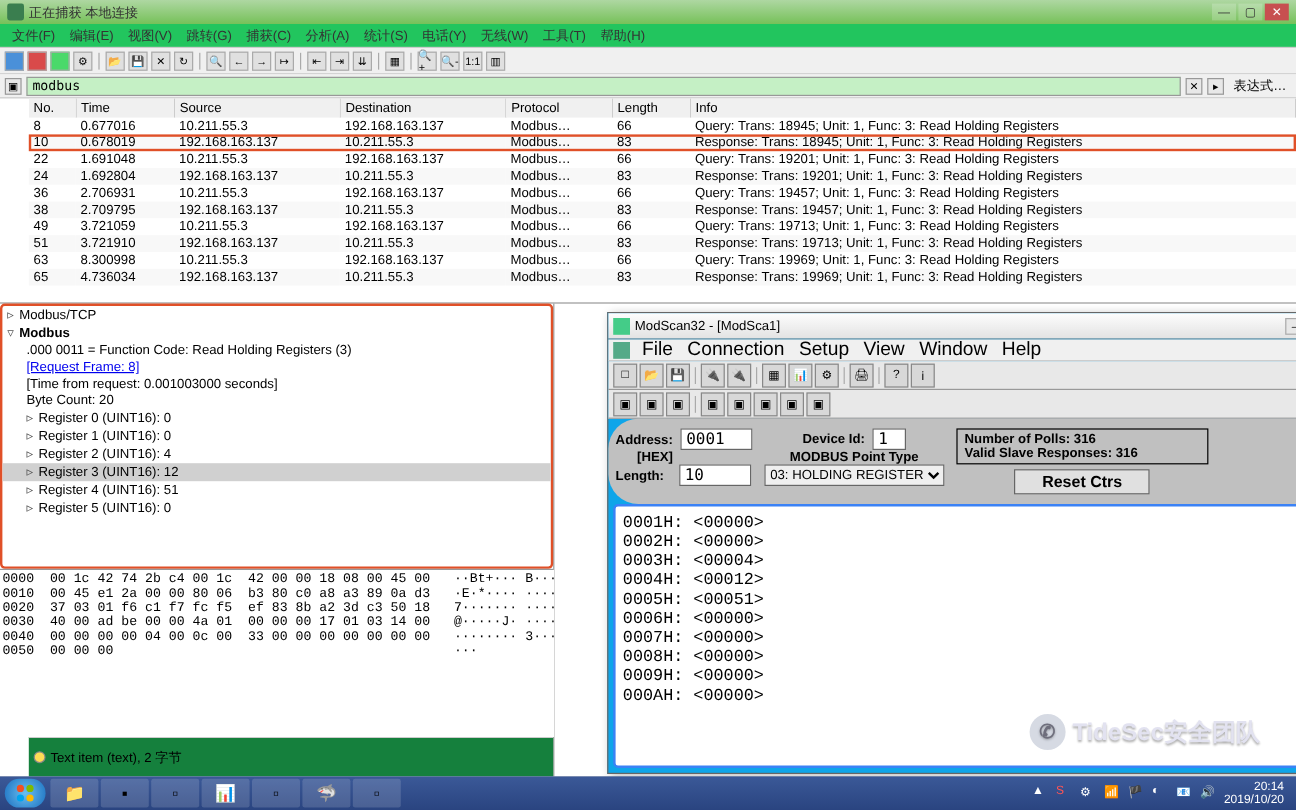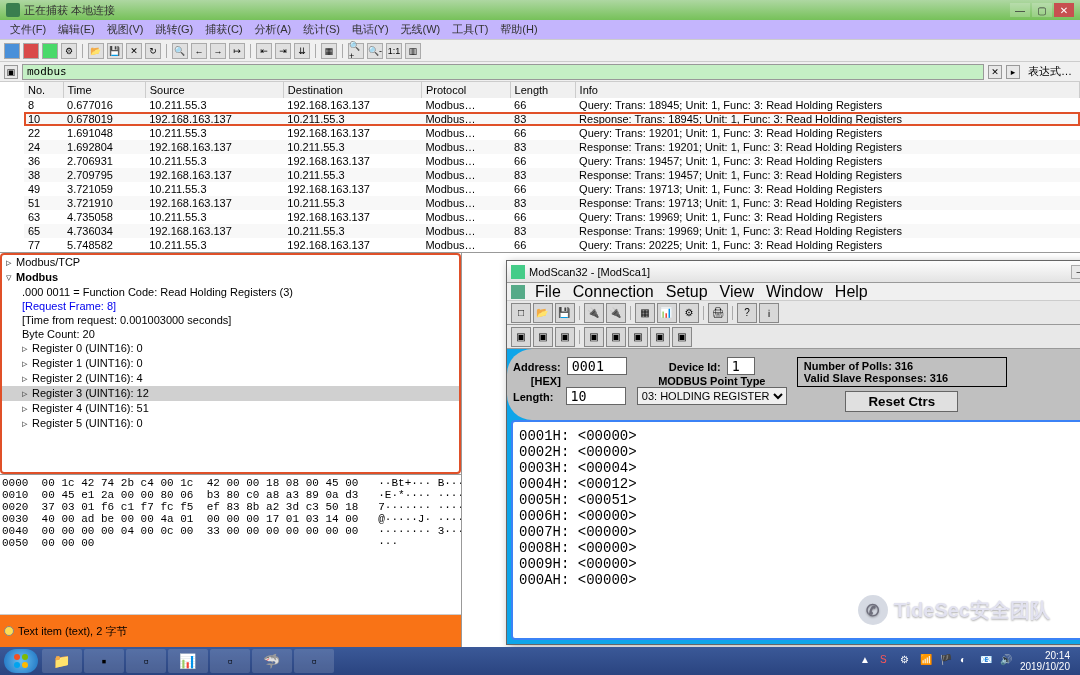--- a/index.html
+++ b/index.html
@@ -6,21 +6,21 @@
 body { width: 1080px; height: 675px; background: #c0c0c0; overflow: hidden; position: relative; font-size: 11px; }
 
 
 .ws-window { position: absolute; top: 0; left: 0; right: 0; bottom: 28px; background: #fff; display: flex; flex-direction: column; }
 .ws-title { height: 20px; background: linear-gradient(#aed7a2,#76c159); display: flex; align-items: center; padding: 0 6px; color: #333; font-size: 11px; }
 .ws-title .icon { width: 14px; height: 14px; background: #3a7e4f; border-radius: 2px; margin-right: 4px; }
 .ws-title .controls { margin-left: auto; display: flex; gap: 2px; }
 .ws-title .controls span { width: 20px; height: 14px; background: rgba(255,255,255,0.2); display: flex; align-items: center; justify-content: center; font-size: 10px; cursor: pointer; }
 .ws-title .controls .close { background: #c75050; color: #fff; }
 
-.ws-menu { height: 20px; background: #c4b5fd; display: flex; align-items: center; padding: 0 4px; font-size: 11px; color: #333; border-bottom: 1px solid #ccc; }
+.ws-menu { height: 20px; background: #22c55e; display: flex; align-items: center; padding: 0 4px; font-size: 11px; color: #333; border-bottom: 1px solid #ccc; }
 .ws-menu span { padding: 0 6px; cursor: pointer; }
 
 .ws-toolbar { height: 22px; background: #f0f0f0; display: flex; align-items: center; padding: 0 4px; gap: 3px; border-bottom: 1px solid #ccc; }
 .tb-btn { width: 16px; height: 16px; background: #e0e0e0; border: 1px solid #aaa; cursor: pointer; font-size: 9px; display:flex; align-items:center; justify-content:center; }
 .tb-btn.blue { background: #4a90d9; }
 .tb-btn.red { background: #d94a4a; }
 .tb-btn.green { background: #4ad96a; }
 .tb-sep { width: 1px; height: 14px; background: #aaa; margin: 0 2px; }
 
 .ws-filter { height: 20px; background: #f0f0f0; display: flex; align-items: center; padding: 0 4px; border-bottom: 1px solid #ccc; gap: 4px; }
@@ -35,25 +35,25 @@
 .ws-packets tr.even { background: #fff; }
 .ws-packets tr.odd { background: #f8f8f8; }
 .ws-packets tr.highlight { outline: 2px solid #e05028; outline-offset: -2px; }
 
 .ws-bottom { flex: 1; display: flex; position: relative; border-top: 1px solid #999; }
 .ws-left { width: 462px; display: flex; flex-direction: column; border-right: 1px solid #999; }
 .ws-details { flex: 1; overflow: auto; font-family: "Courier New", monospace; font-size: 11px; border: 2px solid #e05028; border-radius: 4px; }
 .ws-details .tree-item { padding: 1px 4px; }
 .ws-details .tree-item.indent { padding-left: 20px; }
 .ws-details .tree-toggle { color: #555; width: 10px; display: inline-block; }
-.ws-details .link { color: #0000ee; }
+.ws-details .link { color: #0000ee; text-decoration: underline; }
 .ws-details .selected { background: #d0d0d0; }
 
 .ws-hex { height: 140px; overflow: auto; font-family: "Courier New", monospace; font-size: 11px; background: #fff; border-top: 1px solid #999; white-space: pre; padding: 2px; }
-.ws-status { height: 20px; background: #f97316; border-top: 1px solid #ccc; display: flex; align-items: center; padding: 16px 4px; font-size: 11px; }
+.ws-status { height: 20px; background: #15803d; border-top: 1px solid #ccc; display: flex; align-items: center; padding: 16px 4px; font-size: 11px; margin-left: 24px; }
 .ws-status .dot { width: 10px; height: 10px; background: #ffdd55; border-radius: 50%; margin-right: 4px; border:1px solid #888; }
 
 
 .ms-window { position: absolute; top: 260px; left: 470px; width: 634px; height: 385px; background: #0ea5e9; border: 1px solid #666; display: flex; flex-direction: column; box-shadow: 2px 2px 8px rgba(0,0,0,0.3); margin-left: 36px; }
 .ms-title { height: 22px; background: linear-gradient(#fdfdfd,#e3e3e3); display: flex; align-items: center; padding: 0 4px; border-bottom: 1px solid #999; }
 .ms-title .icon { width: 14px; height: 14px; background: #4c8; margin-right: 4px; }
 .ms-title .controls { margin-left: auto; display: flex; gap: 2px; }
 .ms-title .controls span { width: 20px; height: 14px; background: #e8e8e8; border: 1px solid #aaa; display:flex; align-items:center; justify-content:center; font-size:9px; cursor:pointer; }
 
 .ms-menu { height: 18px; background: #f0f0f0; display: flex; align-items: center; padding: 0 4px; font-size: 16px; border-bottom: 1px solid #ccc; }
@@ -231,44 +231,35 @@
             <td>  51</td>
             <td>3.721910</td>
             <td>192.168.163.137</td>
             <td>10.211.55.3</td>
             <td>Modbus…</td>
             <td>83</td>
             <td>Response: Trans: 19713; Unit:   1, Func:   3: Read Holding Registers</td>
           </tr>
           <tr class="even">
             <td>  63</td>
-            <td>4.735058</td>
+            <td>8.300998</td>
             <td>10.211.55.3</td>
             <td>192.168.163.137</td>
             <td>Modbus…</td>
             <td>66</td>
             <td>   Query: Trans: 19969; Unit:   1, Func:   3: Read Holding Registers</td>
           </tr>
           <tr class="odd">
             <td>  65</td>
             <td>4.736034</td>
             <td>192.168.163.137</td>
             <td>10.211.55.3</td>
             <td>Modbus…</td>
             <td>83</td>
             <td>Response: Trans: 19969; Unit:   1, Func:   3: Read Holding Registers</td>
-          </tr>
-          <tr class="even">
-            <td>  77</td>
-            <td>5.748582</td>
-            <td>10.211.55.3</td>
-            <td>192.168.163.137</td>
-            <td>Modbus…</td>
-            <td>66</td>
-            <td>   Query: Trans: 20225; Unit:   1, Func:   3: Read Holding Registers</td>
           </tr>
         </tbody>
     </table>
   </div>
 
   <div class="ws-bottom">
     <div class="ws-left">
       <div class="ws-details">
         <div class="tree-item"><span class="tree-toggle">▹</span><span>Modbus/TCP</span></div>
         <div class="tree-item"><span class="tree-toggle">▿</span><b>Modbus</b></div>

